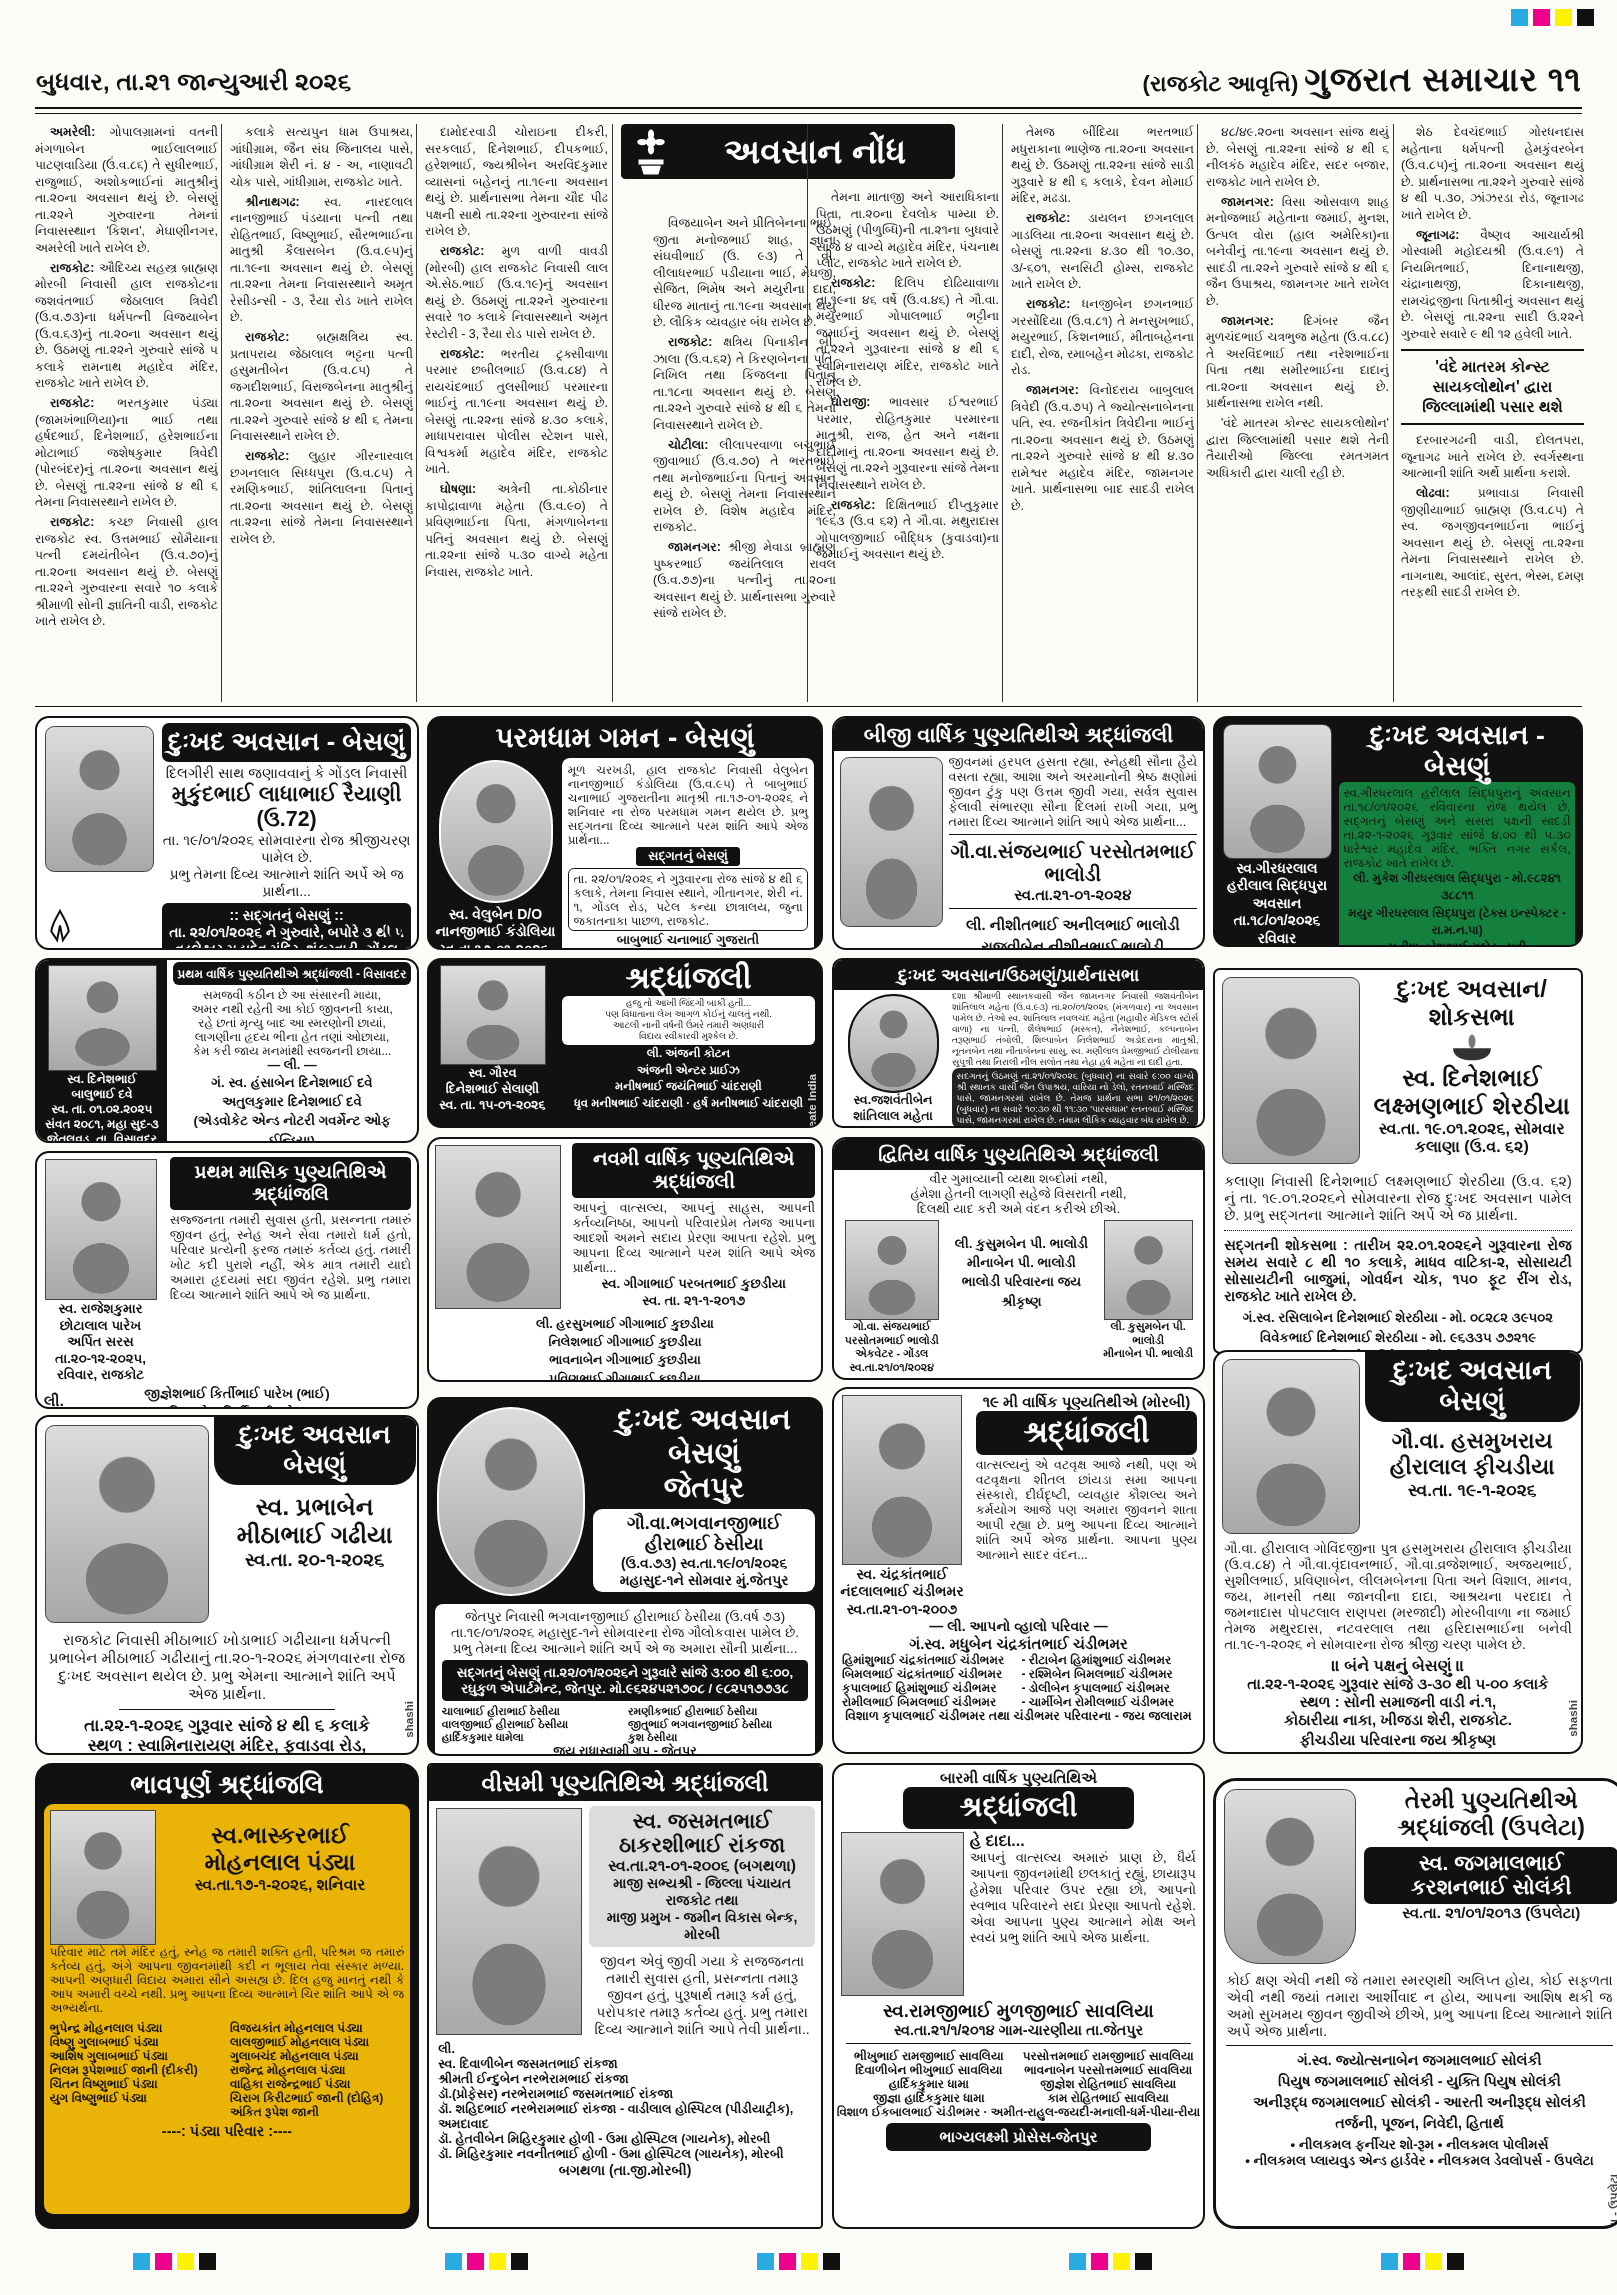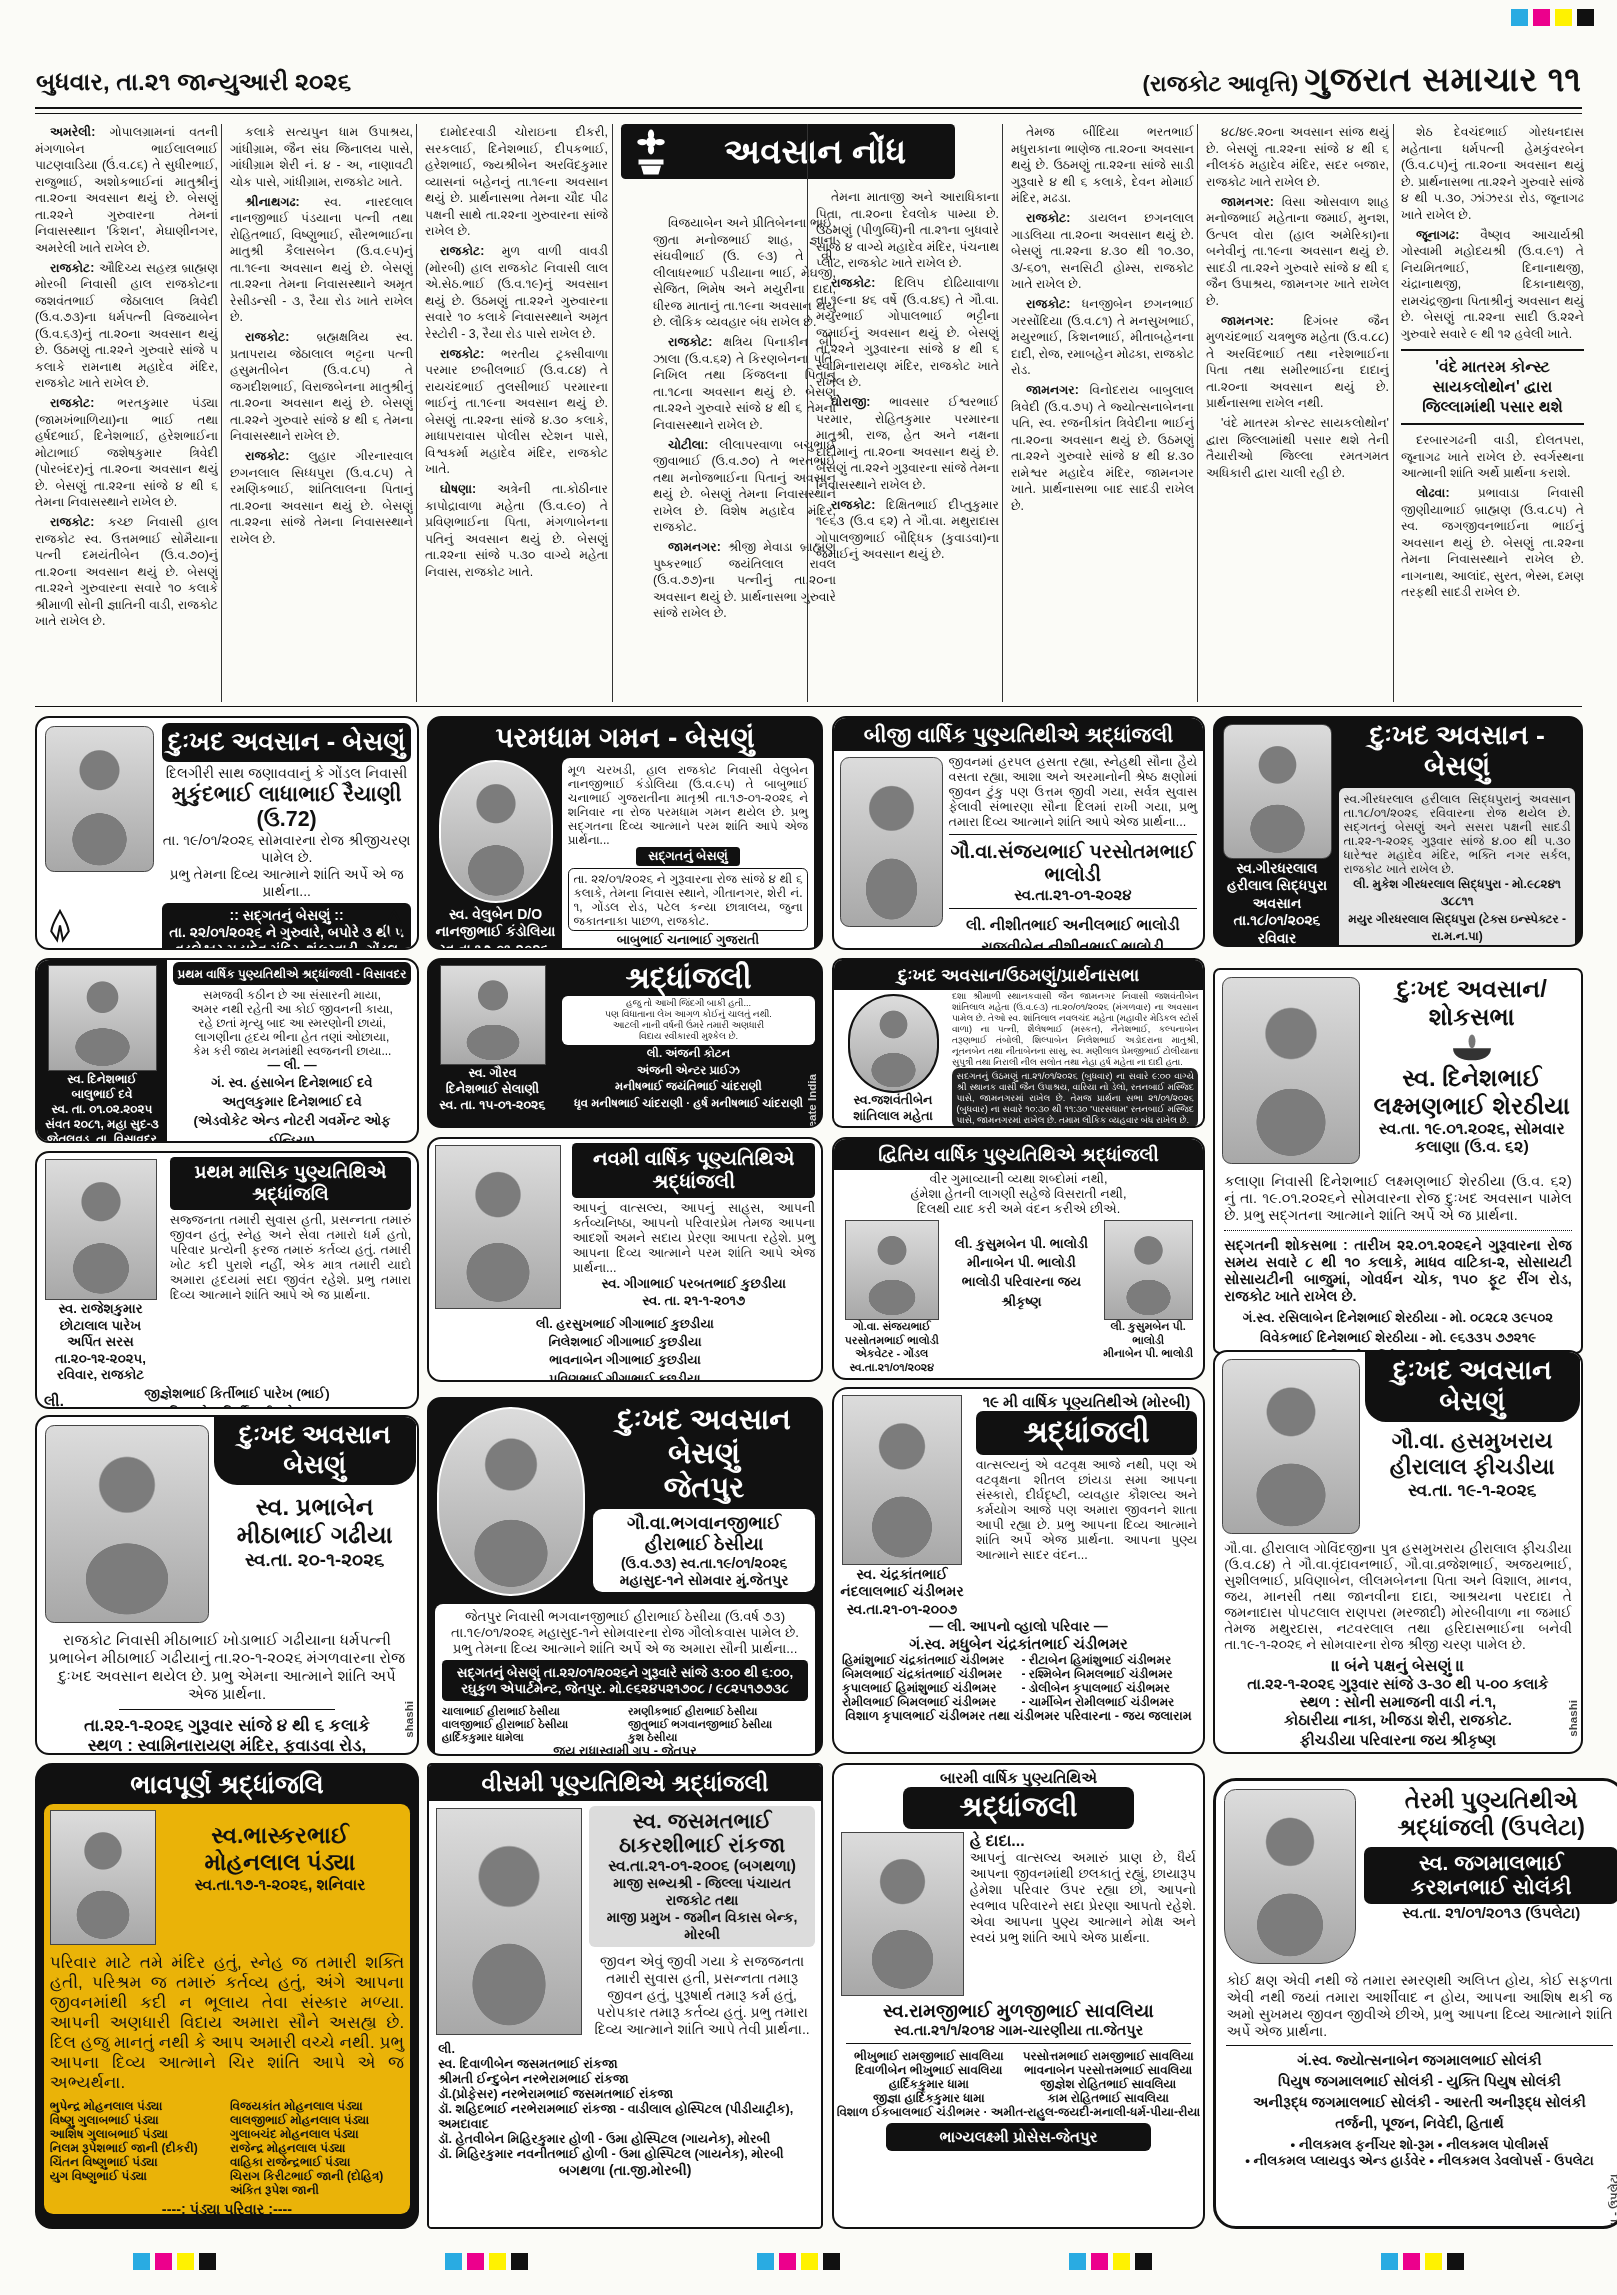--- a/index.html
+++ b/index.html
@@ -215,21 +215,21 @@
     <div class="row">
       <div style="width:124px;flex:none;text-align:center">
         <div class="photo rnd" style="width:107px;height:133px;margin:5.8px auto 1.2px"></div>
         <div class="cap pre" style="font-size:14px;color:#fff">સ્વ.ગીરધરલાલ
 હરીલાલ સિદ્ધપુરા
 અવસાન
 તા.૧૮/૦૧/૨૦૨૬ રવિવાર</div>
       </div>
       <div style="flex:1;padding:2.3px 5.8px 3.5px 0">
         <div class="ctr pre" style="font-size:26.6px;font-weight:900">દુઃખદ અવસાન - બેસણું</div>
-        <div style="background:#e5e5e5;color:#111;border-radius:5.8px;padding:3.5px 4.6px;margin-top:6px">
+        <div style="background:#15803d;color:#111;border-radius:5.8px;padding:3.5px 4.6px;margin-top:0">
           <div class="poem pre" style="font-size:12px">સ્વ.ગીરધરલાલ હરીલાલ સિદ્ધપુરાનું અવસાન તા.૧૮/૦૧/૨૦૨૬ રવિવારના રોજ થયેલ છે. સદ્ગતનું બેસણું અને સસરા પક્ષની સાદડી તા.૨૨-૧-૨૦૨૬ ગુરૂવાર સાંજે ૪.૦૦ થી ૫.૩૦ ધારેશ્વર મહાદેવ મંદિર, ભક્તિ નગર સર્કલ, રાજકોટ ખાતે રાખેલ છે.</div>
           <div class="sig pre" style="font-size:12px">લી. મુકેશ ગીરધરલાલ સિદ્ધપુરા - મો.૯૮૨૪૧ ૩૮૮૧૧
 મયુર ગીરધરલાલ સિદ્ધપુરા (ટેક્સ ઇન્સ્પેક્ટર - રા.મ.ન.પા)
 મનીષા હરેશભાઈ રાઠોડ - પુત્રી
 મિલન મુકેશભાઈ સિદ્ધપુરા - પૌત્ર
 હર્ષલ મયુર સિદ્ધપુરા - પૌત્ર
 ધ્રુવીન મિલન સિદ્ધપુરા - પ્રપૌત્ર</div>
         </div>
       </div>
     </div>
@@ -499,21 +499,21 @@
     <div class="ctr pre" style="font-size:25.4px;font-weight:900;padding:4.6px">ભાવપૂર્ણ શ્રદ્ધાંજલિ</div>
     <div style="background:#eab308;color:#111;margin:0 7px 7px;border-radius:9.2px;padding:5.8px;height:410px;box-sizing:border-box">
       <div class="row">
         <div class="photo" style="width:104px;height:133px"></div>
         <div style="flex:1;text-align:center;padding-top:11.6px">
           <div class="pre" style="font-size:23px;font-weight:900">સ્વ.ભાસ્કરભાઈ
 મોહનલાલ પંડ્યા</div>
           <div style="font-size:15.6px;font-weight:bold" class="pre">સ્વ.તા.૧૭-૧-૨૦૨૬, શનિવાર</div>
         </div>
       </div>
-      <div class="poem pre" style="font-size:17px;margin-top:8px">પરિવાર માટે તમે મંદિર હતું, સ્નેહ જ તમારી શક્તિ હતી, પરિશ્રમ જ તમારું કર્તવ્ય હતું, અંગે આપના જીવનમાંથી કદી ન ભૂલાય તેવા સંસ્કાર મળ્યા. આપની અણધારી વિદાય અમારા સૌને અસહ્ય છે. દિલ હજુ માનતું નથી કે આપ અમારી વચ્ચે નથી. પ્રભુ આપના દિવ્ય આત્માને ચિર શાંતિ આપે એ જ અભ્યર્થના.</div>
+      <div class="poem pre" style="font-size:12px;margin-top:0">પરિવાર માટે તમે મંદિર હતું, સ્નેહ જ તમારી શક્તિ હતી, પરિશ્રમ જ તમારું કર્તવ્ય હતું, અંગે આપના જીવનમાંથી કદી ન ભૂલાય તેવા સંસ્કાર મળ્યા. આપની અણધારી વિદાય અમારા સૌને અસહ્ય છે. દિલ હજુ માનતું નથી કે આપ અમારી વચ્ચે નથી. પ્રભુ આપના દિવ્ય આત્માને ચિર શાંતિ આપે એ જ અભ્યર્થના.</div>
       <div class="two" style="font-size:12px;font-weight:bold;margin-top:5.8px">
         <div class="pre">ભુપેન્દ્ર મોહનલાલ પંડ્યા
 વિષ્ણુ ગુલાબભાઈ પંડ્યા
 આશિષ ગુલાબભાઈ પંડ્યા
 નિલમ રૂપેશભાઈ જાની (દીકરી)
 ચિંતન વિષ્ણુભાઈ પંડ્યા
 યુગ વિષ્ણુભાઈ પંડ્યા</div>
         <div class="pre">વિજયકાંત મોહનલાલ પંડ્યા
 લાલજીભાઈ મોહનલાલ પંડ્યા
 ગુલાબચંદ મોહનલાલ પંડ્યા

